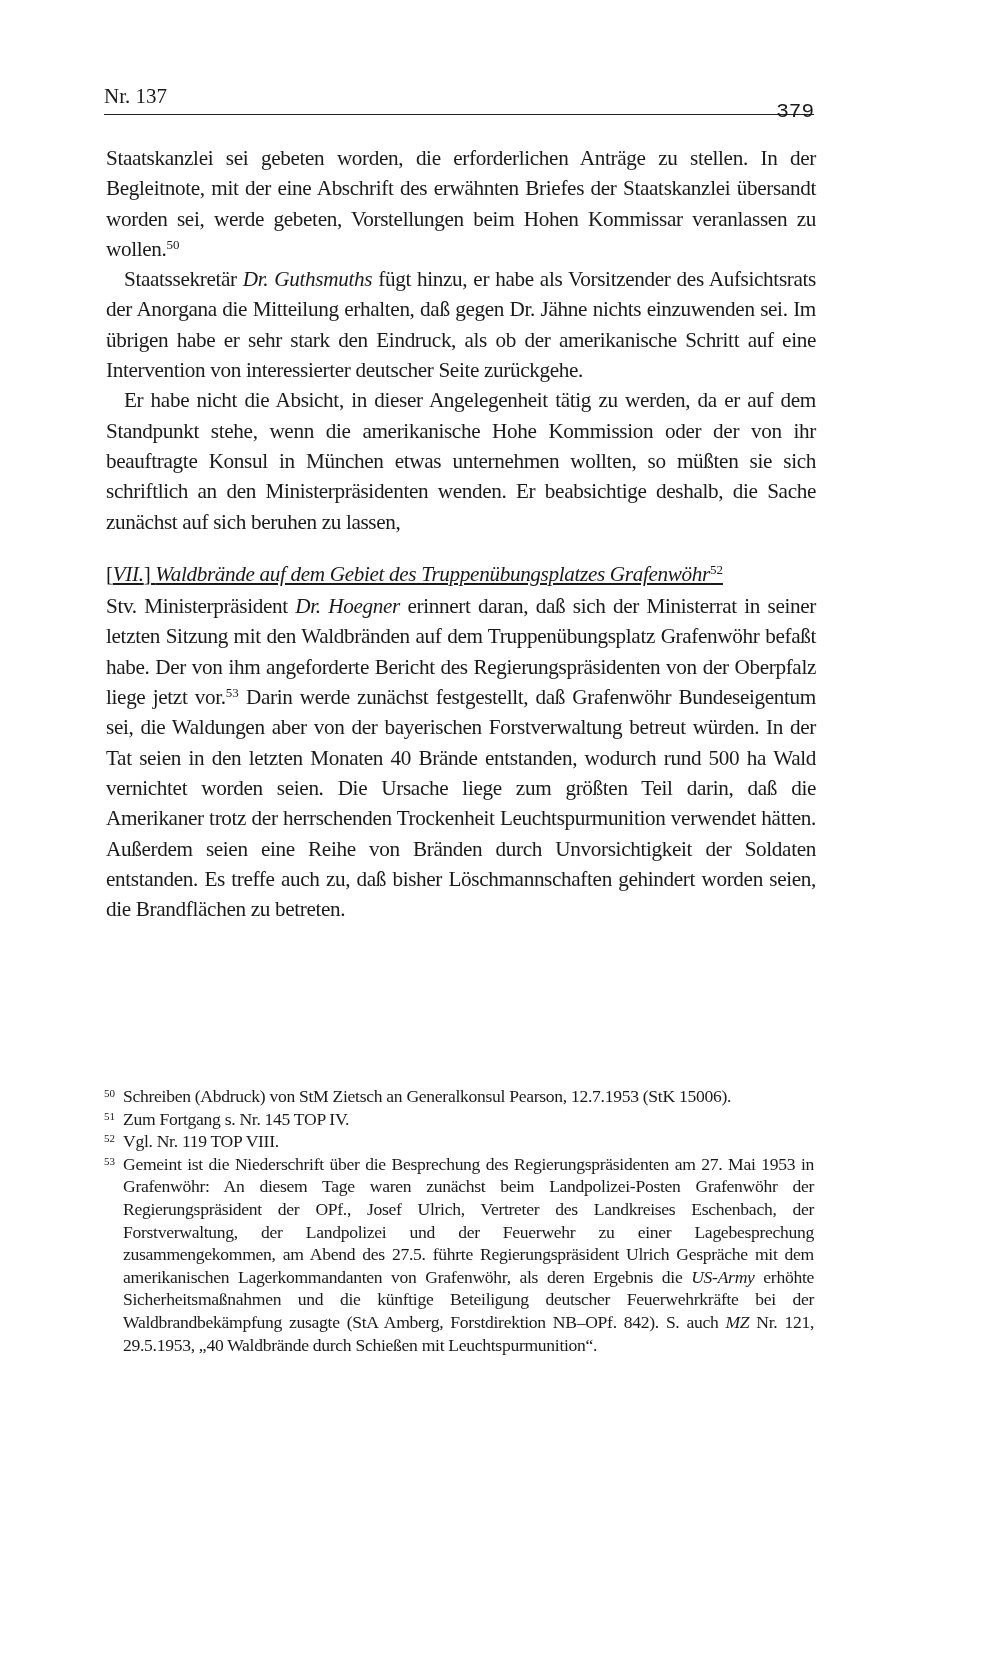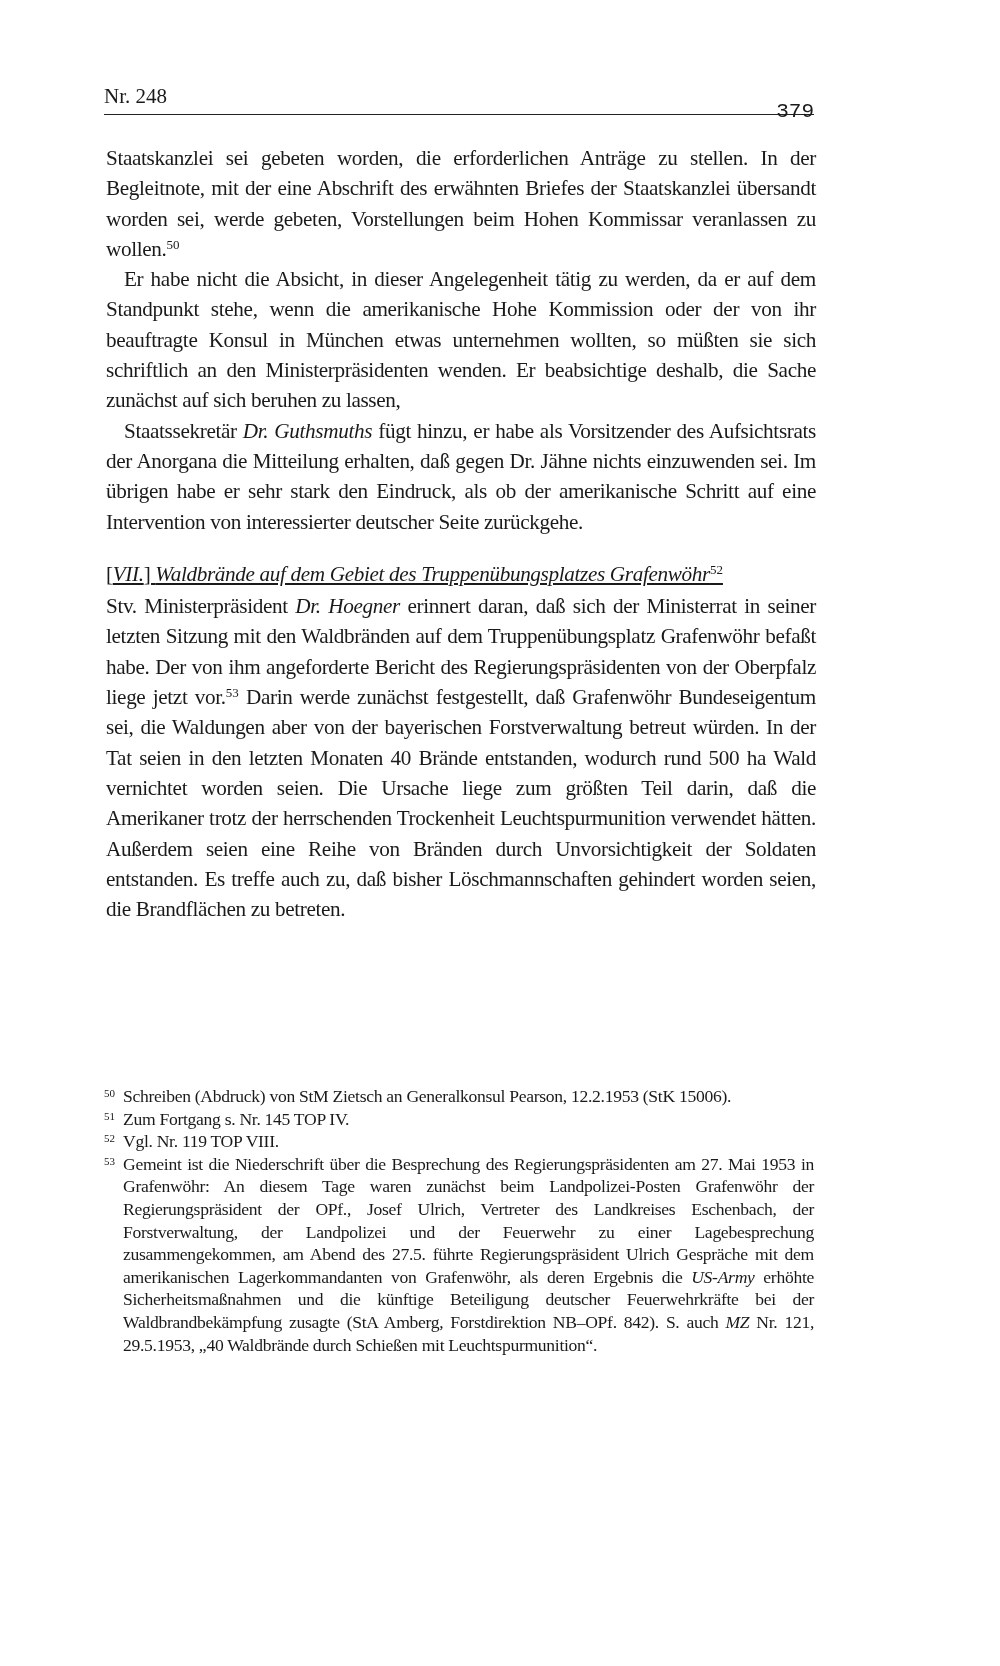--- a/index.html
+++ b/index.html
@@ -36,41 +36,41 @@
       letter-spacing: 0;
     }
     i { font-style: italic; }
   </style>
 </head>
 <body>
 
 <div class="page">
 
   <div class="header">
-    <span class="left">Nr. 248</span>
+    <span class="left">Nr. 137</span>
     <span class="right">379</span>
   </div>
 
   <div class="body-text">
     <p><span>Staatskanzlei sei gebeten worden, die erforderlichen Anträge zu stellen. In der Begleitnote, mit der eine Abschrift des erwähnten Briefes der Staatskanzlei übersandt worden sei, werde gebeten, Vorstellungen beim Hohen Kommissar veranlassen zu wollen.</span><sup>50</sup></p>
 
+    <p class="indent"><span>Staatssekretär </span><i>Dr. Guthsmuths</i><span> fügt hinzu, er habe als Vorsitzender des Aufsichtsrats der Anorgana die Mitteilung erhalten, daß gegen Dr. Jähne nichts einzuwenden sei. Im übrigen habe er sehr stark den Eindruck, als ob der amerikanische Schritt auf eine Intervention von interessierter deutscher Seite zurückgehe.</span></p>
+
     <p class="indent"><span>Er habe nicht die Absicht, in dieser Angelegenheit tätig zu werden, da er auf dem Standpunkt stehe, wenn die amerikanische Hohe Kommission oder der von ihr beauftragte Konsul in München etwas unternehmen wollten, so müßten sie sich schriftlich an den Ministerpräsidenten wenden. Er beabsichtige deshalb, die Sache zunächst auf sich beruhen zu lassen,</span></p>
-
-    <p class="indent"><span>Staatssekretär </span><i>Dr. Guthsmuths</i><span> fügt hinzu, er habe als Vorsitzender des Aufsichtsrats der Anorgana die Mitteilung erhalten, daß gegen Dr. Jähne nichts einzuwenden sei. Im übrigen habe er sehr stark den Eindruck, als ob der amerikanische Schritt auf eine Intervention von interessierter deutscher Seite zurückgehe.</span></p>
 
 
     <p class="heading"><span>[</span><i>VII.</i><span>] </span><i>Waldbrände auf dem Gebiet des Truppenübungsplatzes Grafenwöhr</i><sup>52</sup></p>
 
     <p><span>Stv. Ministerpräsident </span><i>Dr. Hoegner</i><span> erinnert daran, daß sich der Ministerrat in seiner letzten Sitzung mit den Waldbränden auf dem Truppenübungsplatz Grafenwöhr befaßt habe. Der von ihm angeforderte Bericht des Regierungspräsidenten von der Oberpfalz liege jetzt vor.</span><sup>53</sup><span> Darin werde zunächst festgestellt, daß Grafenwöhr Bundeseigentum sei, die Waldungen aber von der bayerischen Forstverwaltung betreut würden. In der Tat seien in den letzten Monaten 40 Brände entstanden, wodurch rund 500 ha Wald vernichtet worden seien. Die Ursache liege zum größten Teil darin, daß die Amerikaner trotz der herrschenden Trockenheit Leuchtspurmunition verwendet hätten. Außerdem seien eine Reihe von Bränden durch Unvorsichtigkeit der Soldaten entstanden. Es treffe auch zu, daß bisher Löschmannschaften gehindert worden seien, die Brandflächen zu betreten.</span></p>
   </div>
 
   <div class="footnotes">
     <div class="fn">
       <span class="num">50</span>
-      <span>Schreiben (Abdruck) von StM Zietsch an Generalkonsul Pearson, 12.2.1953 (StK 15006).</span>
+      <span>Schreiben (Abdruck) von StM Zietsch an Generalkonsul Pearson, 12.7.1953 (StK 15006).</span>
     </div>
     <div class="fn">
       <span class="num">51</span>
       <span>Zum Fortgang s. Nr. 145 TOP IV.</span>
     </div>
     <div class="fn">
       <span class="num">52</span>
       <span>Vgl. Nr. 119 TOP VIII.</span>
     </div>
     <div class="fn">

